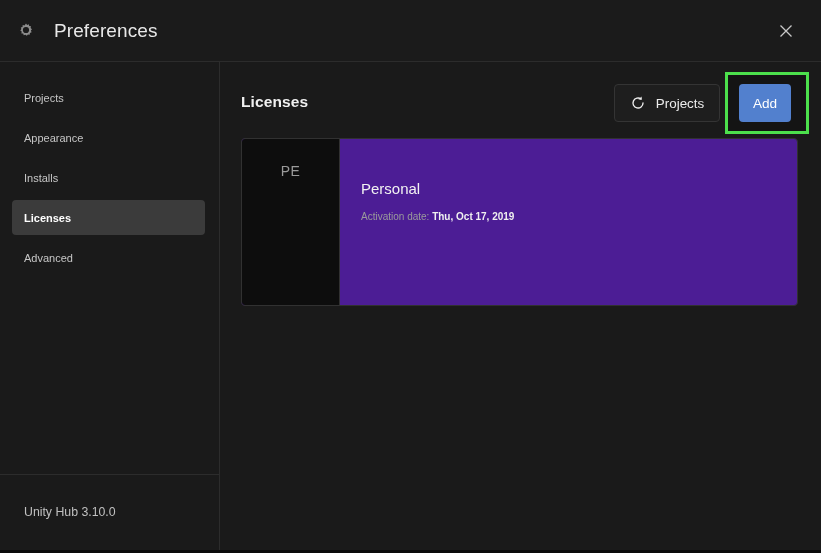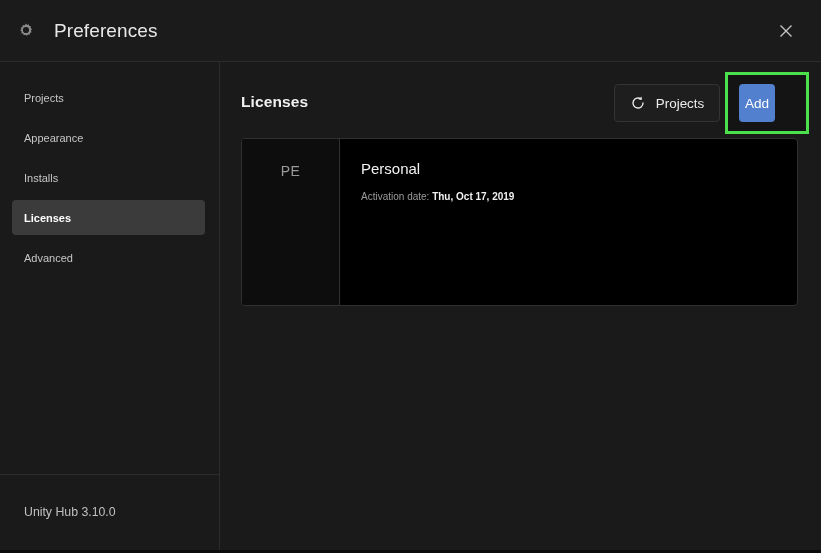--- a/index.html
+++ b/index.html
@@ -197,21 +197,21 @@
     width: 84px;
     height: 62px;
     border: 3px solid #4ce04c;
     box-sizing: border-box;
     background: #141414;
   }
   .add-btn {
     position: absolute;
     left: 518px;
     top: 22px;
-    width: 36px;
+    width: 52px;
     height: 38px;
     background: #5280ce;
     border: none;
     border-radius: 4px;
     color: #ffffff;
     font-family: "Liberation Sans", sans-serif;
     font-size: 13.6px;
     cursor: pointer;
     display: flex;
     align-items: center;
@@ -220,21 +220,21 @@
     text-align: right;
   }
 
   
   .license-card {
     position: absolute;
     left: 20px;
     top: 76px;
     width: 557px;
     height: 168px;
-    background: #000000;
+    background: #4c1d95;
     border: 1px solid #313131;
     border-radius: 4px;
     box-sizing: border-box;
     overflow: hidden;
     display: flex;
   }
   .license-badge {
     width: 98px;
     flex: 0 0 98px;
     background: #0d0d0d;
@@ -245,21 +245,22 @@
     box-sizing: border-box;
     padding-top: 24px;
   }
   .license-badge-text {
     font-size: 14px;
     color: #9a9a9a;
     letter-spacing: 0.5px;
   }
   .license-body {
     flex: 1;
-    padding: 21px 0 0 21px;
+    padding: 9px 0 0 21px;
+    margin-top: 32px;
   }
   .license-name {
     font-size: 15px;
     color: #f2f2f2;
     margin-bottom: 14px;
   }
   .license-meta {
     font-size: 10px;
     color: #9b9b9b;
   }

